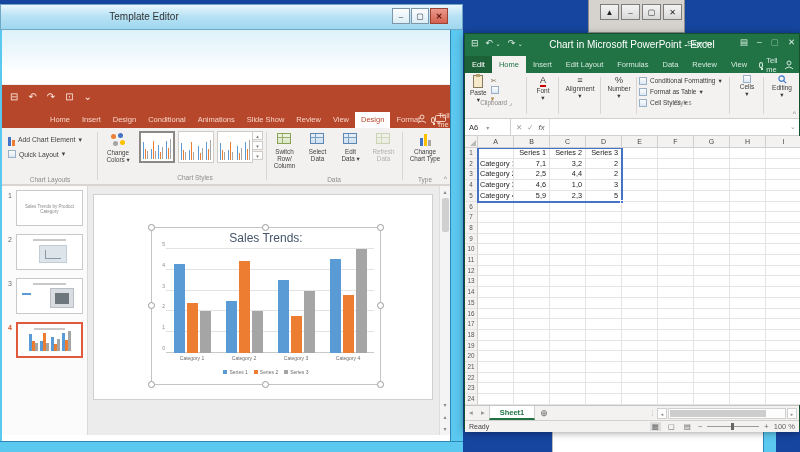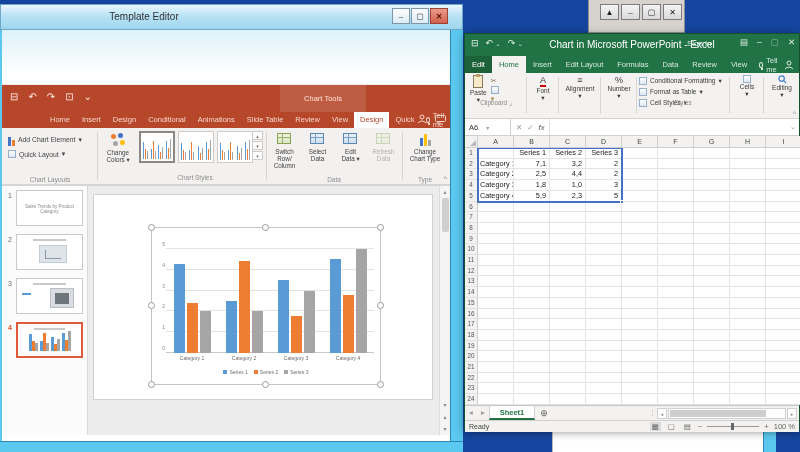--- a/index.html
+++ b/index.html
@@ -181,34 +181,33 @@
       <div class="ppt-gradient"></div>
 
       <div class="ppt-bar">
         <div class="ppt-qat">
           <span>⊟</span>
           <span>↶</span>
           <span>↷</span>
           <span>⊡</span>
           <span>⌄</span>
         </div>
-        <div class="ppt-charttools">Chart Tools</div>
       </div>
 
       <div class="ppt-tabsrow" id="ppt-tabs">
           <div class="ppt-tab">Home</div>
           <div class="ppt-tab">Insert</div>
           <div class="ppt-tab">Design</div>
           <div class="ppt-tab">Conditional</div>
           <div class="ppt-tab">Animations</div>
-          <div class="ppt-tab">Slide Table</div>
+          <div class="ppt-tab">Slide Show</div>
           <div class="ppt-tab">Review</div>
           <div class="ppt-tab">View</div>
           <div class="ppt-tab active">Design</div>
-          <div class="ppt-tab">Quick</div>
+          <div class="ppt-tab">Format</div>
           <div class="ppt-tellme">
             <span class="bulb"></span>
             <span>Tell me</span>
           </div>
           <div class="ppt-iconsright">
             <svg width="10" height="10" viewBox="0 0 10 10">
               <circle cx="5" cy="3" r="2" fill="none" stroke="#f6d4c8"></circle>
               <path d="M1 9 Q5 5 9 9" fill="none" stroke="#f6d4c8"></path>
             </svg>
             <svg width="11" height="9" viewBox="0 0 11 9">
@@ -407,20 +406,21 @@
                   <div style="width: 3px; height: 18px; background: rgb(91, 155, 213);"></div>
                   <div style="width: 3px; height: 11.2px; background: rgb(237, 125, 49);"></div>
                   <div style="width: 3px; height: 20px; background: rgb(165, 165, 165);"></div>
                 </div>
               </div>
             </div>
           </div>
         <div class="editor">
           <div class="slide">
             <div class="chart-frame">
+              <div class="ch-title">Sales Trends:</div>
               <div class="ch-plot" id="chart-plot">
                   <div class="ch-grid base" style="bottom: 0%;"></div>
                   <div class="ch-ylab" style="bottom: 0%;">0</div>
                   <div class="ch-grid" style="bottom: 20%;"></div>
                   <div class="ch-ylab" style="bottom: 20%;">1</div>
                   <div class="ch-grid" style="bottom: 40%;"></div>
                   <div class="ch-ylab" style="bottom: 40%;">2</div>
                   <div class="ch-grid" style="bottom: 60%;"></div>
                   <div class="ch-ylab" style="bottom: 60%;">3</div>
                   <div class="ch-grid" style="bottom: 80%;"></div>
@@ -676,21 +676,21 @@
               <div class="xl-cell num">2</div>
               <div class="xl-cell"></div>
               <div class="xl-cell"></div>
               <div class="xl-cell"></div>
               <div class="xl-cell"></div>
               <div class="xl-cell last"></div>
             </div>
             <div class="xl-row">
               <div class="xl-rh">4</div>
               <div class="xl-cell txt">Category 3</div>
-              <div class="xl-cell num">1,8</div>
+              <div class="xl-cell num">4,6</div>
               <div class="xl-cell num">1,0</div>
               <div class="xl-cell num">3</div>
               <div class="xl-cell"></div>
               <div class="xl-cell"></div>
               <div class="xl-cell"></div>
               <div class="xl-cell"></div>
               <div class="xl-cell last"></div>
             </div>
             <div class="xl-row">
               <div class="xl-rh">5</div>

